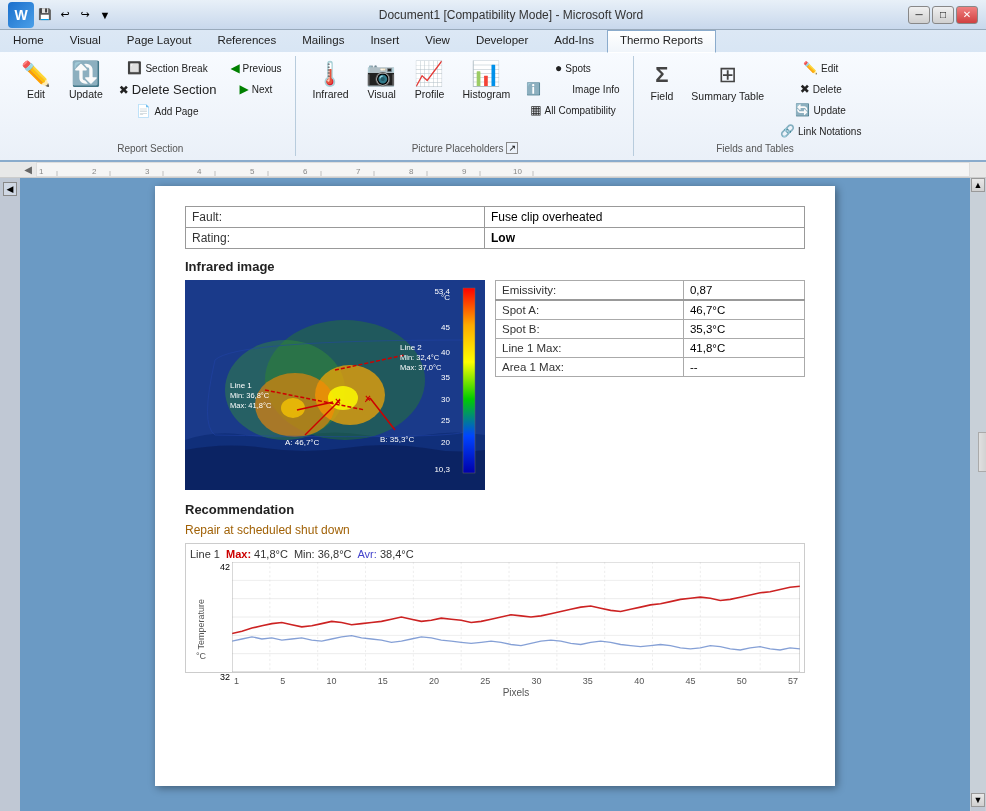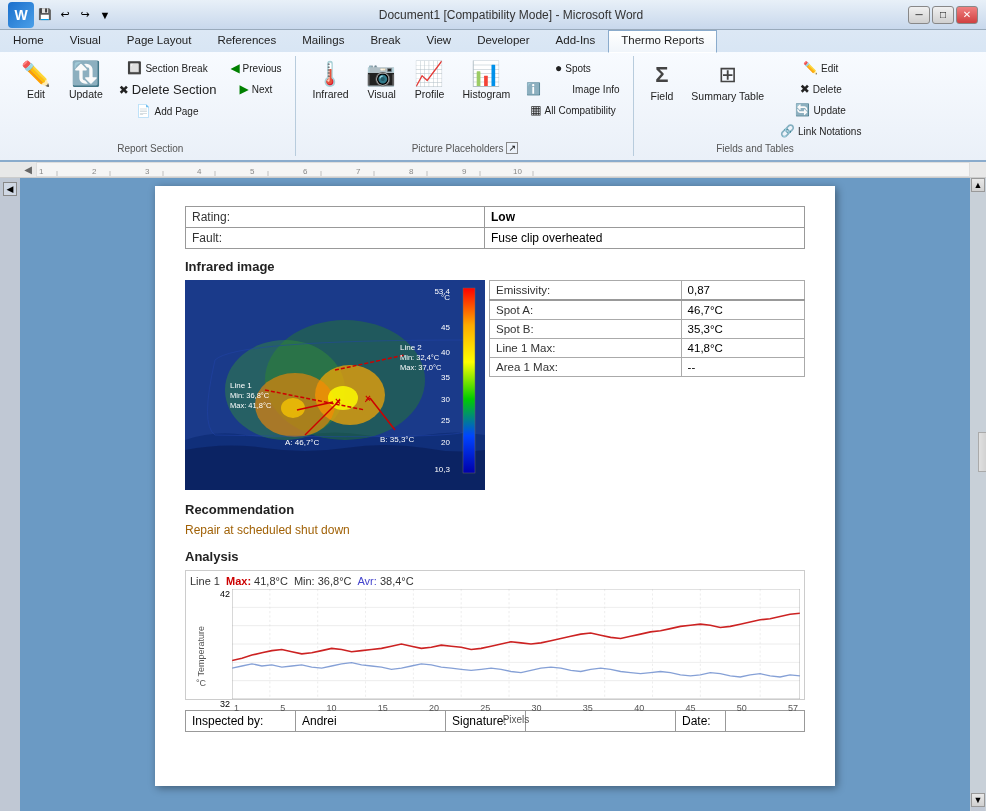--- a/index.html
+++ b/index.html
@@ -96,21 +96,21 @@
     .page { background: white; width: 680px; margin: 0 auto; padding: 20px 30px; box-shadow: 2px 2px 8px rgba(0,0,0,0.4); min-height: 600px; }
 
     
     .doc-table { width: 100%; border-collapse: collapse; font-size: 12px; }
     .doc-table td { border: 1px solid #999; padding: 3px 6px; }
     .doc-table td.label { color: #333; }
     .doc-table td.value { font-weight: bold; }
 
     .section-title { font-size: 13px; font-weight: bold; color: #222; margin: 10px 0 6px 0; }
     
-    .infrared-section { display: flex; gap: 4px; align-items: flex-start; }
+    .infrared-section { display: flex; gap: 10px; align-items: flex-start; }
     .thermal-img { width: 300px; height: 210px; position: relative; background: #1a3a6e; overflow: hidden; }
     .thermal-data { flex: 1; }
     .thermal-data-table { width: 100%; border-collapse: collapse; font-size: 11.5px; }
     .thermal-data-table td { border: 1px solid #aaa; padding: 3px 6px; }
     .thermal-data-table .label { color: #333; }
     .thermal-data-table tr.separator td { border-top: 2px solid #999; }
 
     .recommendation-text { font-size: 12px; color: #a16207; margin: 6px 0; }
     .chart-container { border: 1px solid #ccc; background: white; padding: 4px; margin-top: 4px; position: relative; height: 130px; }
 
@@ -139,21 +139,21 @@
   </div>
 </div>
 
 <div class="ribbon">
   <div class="ribbon-tabs">
     <div class="ribbon-tab">Home</div>
     <div class="ribbon-tab">Visual</div>
     <div class="ribbon-tab">Page Layout</div>
     <div class="ribbon-tab">References</div>
     <div class="ribbon-tab">Mailings</div>
-    <div class="ribbon-tab">Break</div>
+    <div class="ribbon-tab">Insert</div>
     <div class="ribbon-tab">View</div>
     <div class="ribbon-tab">Developer</div>
     <div class="ribbon-tab">Add-Ins</div>
     <div class="ribbon-tab active">Thermo Reports</div>
   </div>
   <div class="ribbon-content">
 
     <div class="ribbon-group">
       <div class="ribbon-group-inner">
         <div style="display:flex;flex-direction:column;gap:2px;align-items:center;">
@@ -307,26 +307,26 @@
   <div style="width:20px;background:#c0c8d4;display:flex;flex-direction:column;align-items:center;padding-top:4px;">
     <div style="width:14px;height:14px;border:1px solid #888;background:#d0d8e4;display:flex;align-items:center;justify-content:center;font-size:9px;margin-bottom:4px;">◀</div>
   </div>
 
   <div class="doc-area">
     <div class="page">
 
       <table class="doc-table" style="margin-bottom:8px;">
         <tbody>
             <tr>
+          <td class="label">Fault:</td>
+          <td style="width:320px;">Fuse clip overheated</td>
+        </tr>
+        <tr>
           <td class="label">Rating:</td>
           <td class="value" style="font-weight:bold;">Low</td>
-        </tr>
-        <tr>
-          <td class="label">Fault:</td>
-          <td style="width:320px;">Fuse clip overheated</td>
         </tr>
       </tbody>
         </table>
 
       <div class="section-title">Infrared image</div>
 
       <div class="infrared-section">
 
         <div class="thermal-img">
           
@@ -433,21 +433,20 @@
               <td>--</td>
             </tr>
           </tbody>
             </table>
         </div>
       </div>
 
       <div class="section-title" style="margin-top:12px;">Recommendation</div>
       <p class="recommendation-text">Repair at scheduled shut down</p>
 
-      <div class="section-title" style="margin-top:12px;">Analysis</div>
 
       <div class="chart-container">
 
         <div style="font-size:11px;color:#333;margin-bottom:2px;display:flex;gap:6px;align-items:center;">
           <span>Line 1</span>
           <span>
             <span style="color:#cc0000;font-weight:bold;">Max:</span>
             <span>41,8°C</span>
           </span>
           <span>
@@ -520,32 +519,20 @@
               <span>40</span>
               <span>45</span>
               <span>50</span>
               <span>57</span>
             </div>
             <div style="text-align:center;font-size:10px;color:#555;margin-top:1px;">Pixels</div>
           </div>
         </div>
       </div>
 
-      <table class="doc-table" style="margin-top:10px;">
-        <tbody>
-            <tr>
-          <td style="width:110px;">Inspected by:</td>
-          <td style="width:150px;">Andrei</td>
-          <td style="width:80px;">Signature:</td>
-          <td style="width:150px;"></td>
-          <td style="width:50px;">Date:</td>
-          <td></td>
-        </tr>
-      </tbody>
-        </table>
     </div>
   </div>
 
   <div class="scrollbar-right">
     <div style="width:14px;height:14px;background:linear-gradient(to bottom,#e8e8e8,#d0d0d0);border:1px solid #999;display:flex;align-items:center;justify-content:center;font-size:9px;cursor:pointer;">▲</div>
     <div style="flex:1;background:#c0c8d4;position:relative;">
       <div style="width:14px;height:40px;background:linear-gradient(to right,#e0e0e0,#c8c8c8);border:1px solid #aaa;position:absolute;top:40%;cursor:pointer;"></div>
     </div>
     <div style="width:14px;height:14px;background:linear-gradient(to bottom,#e8e8e8,#d0d0d0);border:1px solid #999;display:flex;align-items:center;justify-content:center;font-size:9px;cursor:pointer;">▼</div>
     <div style="width:14px;height:14px;background:#c0c8d4;"></div>

